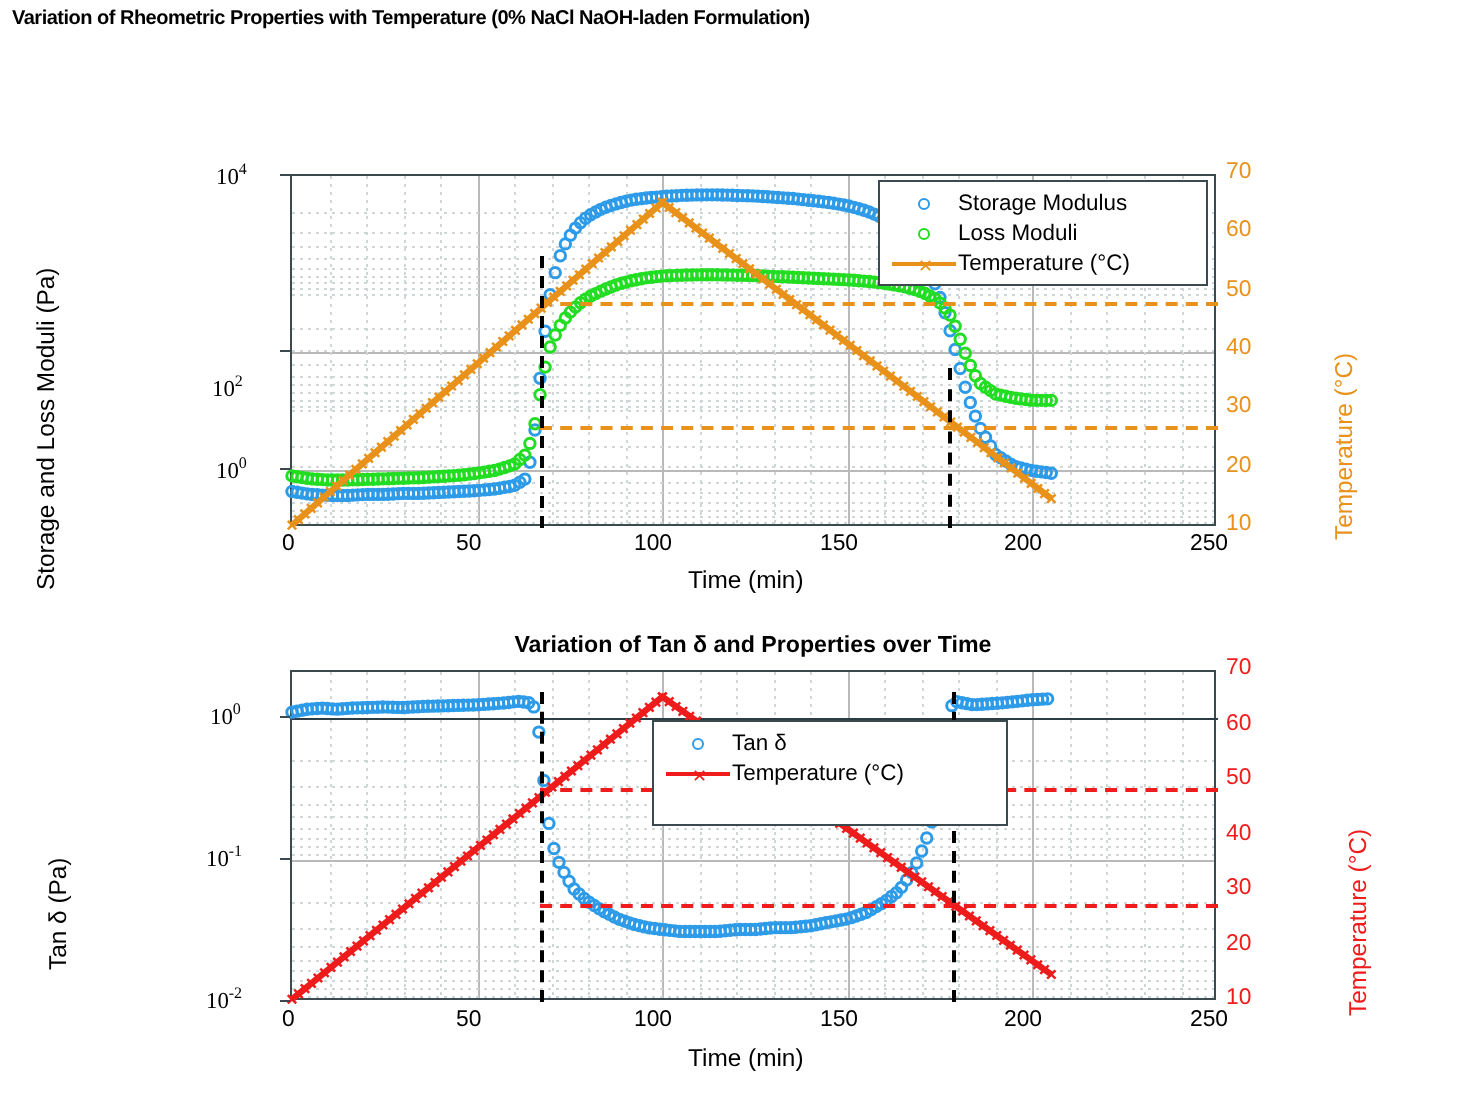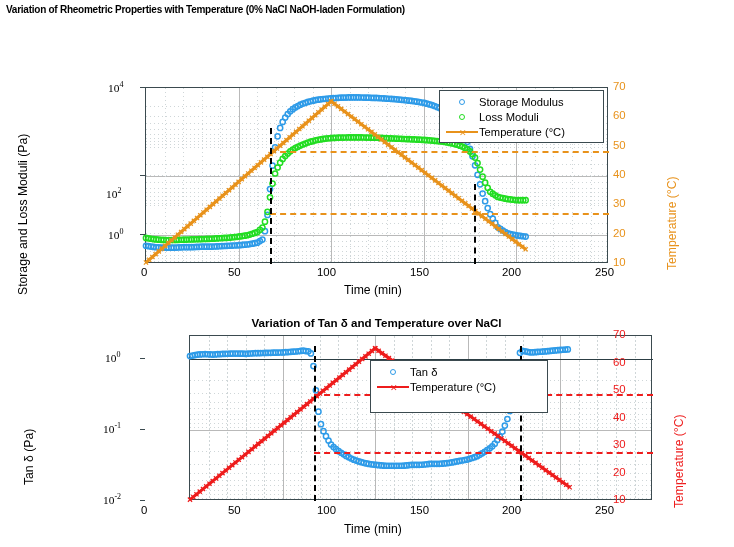--- a/index.html
+++ b/index.html
@@ -612,27 +612,27 @@
     <div class="tlabel" style="left:141px;top:211px;">0</div>
     <div class="tlabel" style="left:228px;top:211px;">50</div>
     <div class="tlabel" style="left:317px;top:211px;">100</div>
     <div class="tlabel" style="left:410px;top:211px;">150</div>
     <div class="tlabel" style="left:502px;top:211px;">200</div>
     <div class="tlabel" style="left:595px;top:211px;">250</div>
   </div>
 
   <div class="panel" style="left:0;top:300px;width:734px;height:247px;">
 
-    <div class="subtitle" style="left:145px;top:16px;width:463px;">Variation of Tan δ and Temperature over NaCl</div>
+    <div class="subtitle" style="left:145px;top:16px;width:463px;">Variation of Tan δ and Properties over Time</div>
 
     <div class="axlabel rot" style="left:22px;top:185px;">Tan δ (Pa)</div>
     <div class="axlabel rot red" style="left:672px;top:208px;">Temperature (°C)</div>
     <div class="axlabel" style="left:344px;top:222px;">Time (min)</div>
 
-    <div class="plotbox" style="left:145px;top:35px;width:463px;height:165px;margin-left:44px;">
+    <div class="plotbox" style="left:145px;top:35px;width:463px;height:165px;">
       <div class="gridwrap">
         <div class="gmaj" style="left:92.6px;top:0;width:1px;height:100%;"></div>
         <div class="gmaj" style="left:185.2px;top:0;width:1px;height:100%;"></div>
         <div class="gmaj" style="left:277.8px;top:0;width:1px;height:100%;"></div>
         <div class="gmaj" style="left:370.4px;top:0;width:1px;height:100%;"></div>
 
         <div class="gmaj" style="left:0;top:22.8px;height:1px;width:100%;"></div>
         <div class="gmaj" style="left:0;top:94.0px;height:1px;width:100%;"></div>
         <div class="gmin gminh" style="top:44.2px;"></div>
         <div class="gmin gminh" style="top:56.7px;"></div>

